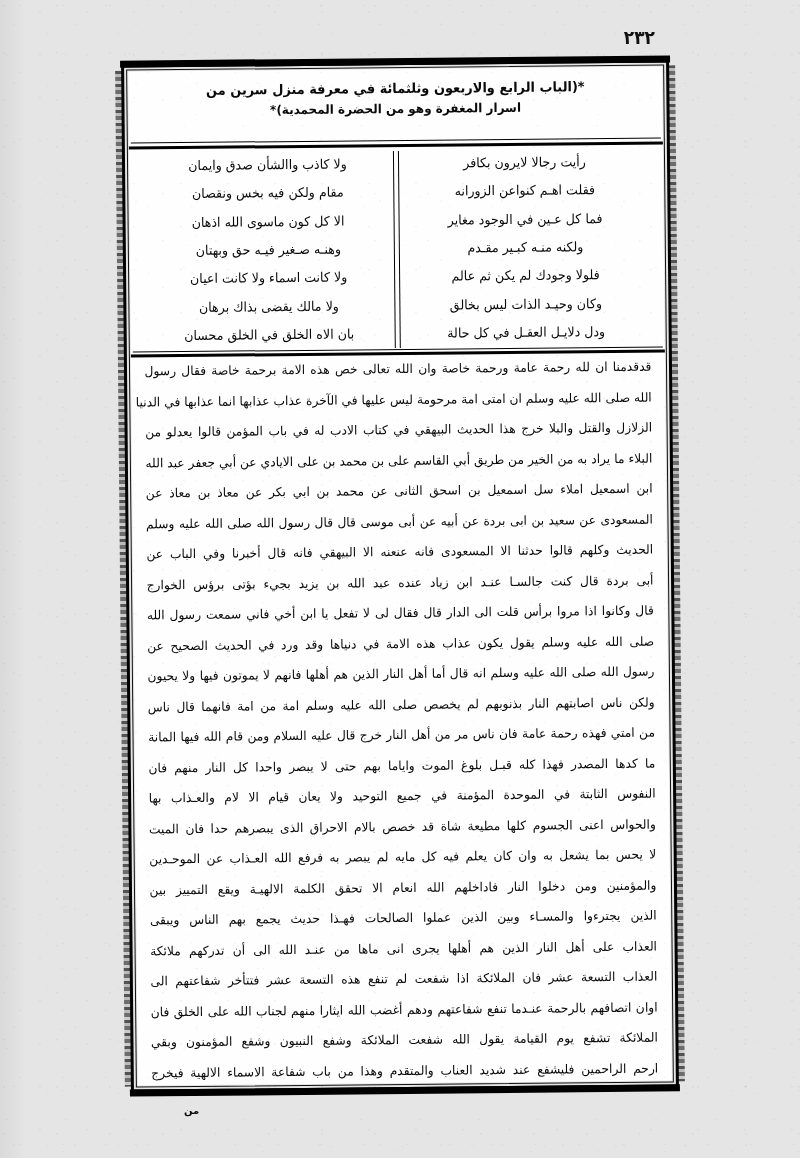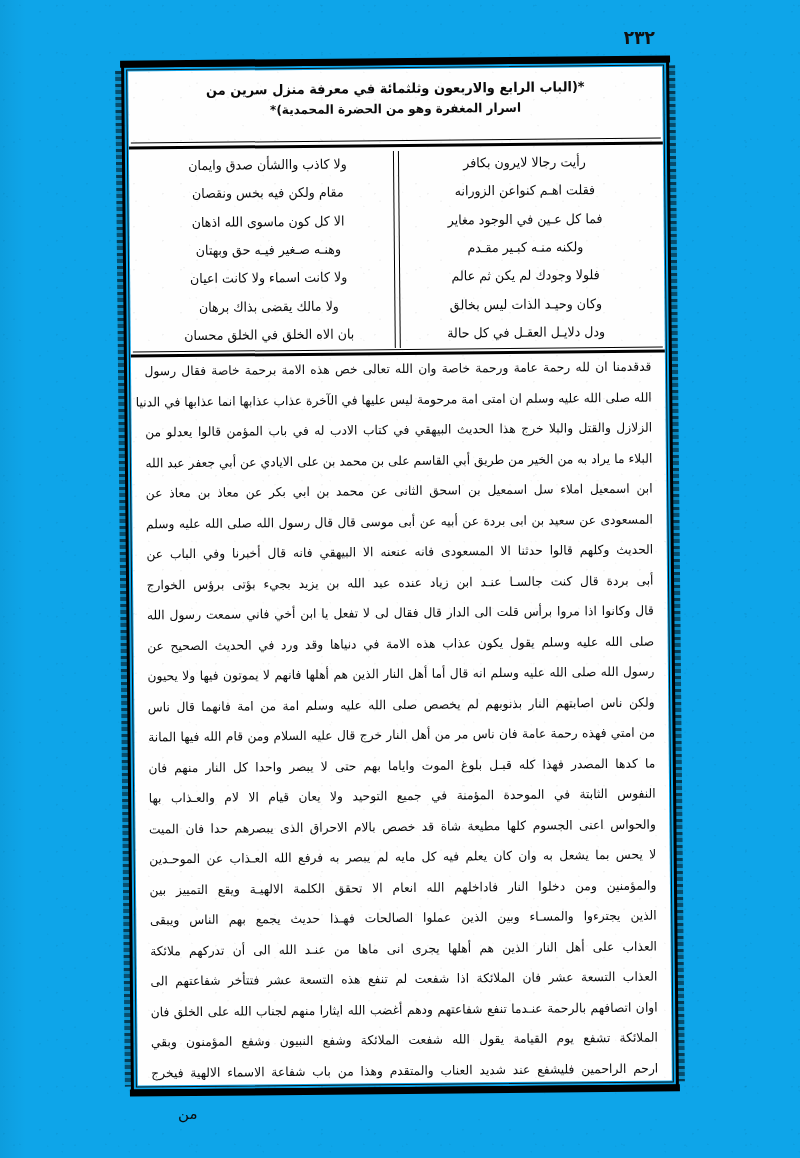--- a/index.html
+++ b/index.html
@@ -14,21 +14,21 @@
     position: relative;
     overflow: hidden;
     font-family: "DejaVu Sans", "Liberation Sans", sans-serif;
     color: #0a0a0a;
   }
 
   
   .page {
     position: absolute;
     inset: 0;
-    background: #0ea5e9;
+    background: #e5e5e5;
   }
 
   
   .scan-noise {
     position: absolute;
     inset: 0;
     pointer-events: none;
     opacity: .33;
     background-image:
       radial-gradient(circle at 7% 12%, rgba(0,0,0,.16) 0 .7px, transparent 1.2px),
@@ -209,25 +209,25 @@
     text-align: justify;
     text-align-last: justify;
     font-weight: 500;
     letter-spacing: -0.35px;
     transform: scaleX(.99);
   }
 
   
   .catchword {
     position: absolute;
-    left: 178px;
+    left: 184px;
     top: 1105px;
     direction: rtl;
-    font-size: 15px;
-    font-weight: 400;
+    font-size: 10px;
+    font-weight: 700;
   }
 
   
   .gutter-shadow {
     position: absolute;
     left: 0; top: 0; bottom: 0;
     width: 26px;
     background: linear-gradient(to right, rgba(0,0,0,.05), rgba(0,0,0,0));
     pointer-events: none;
   }

